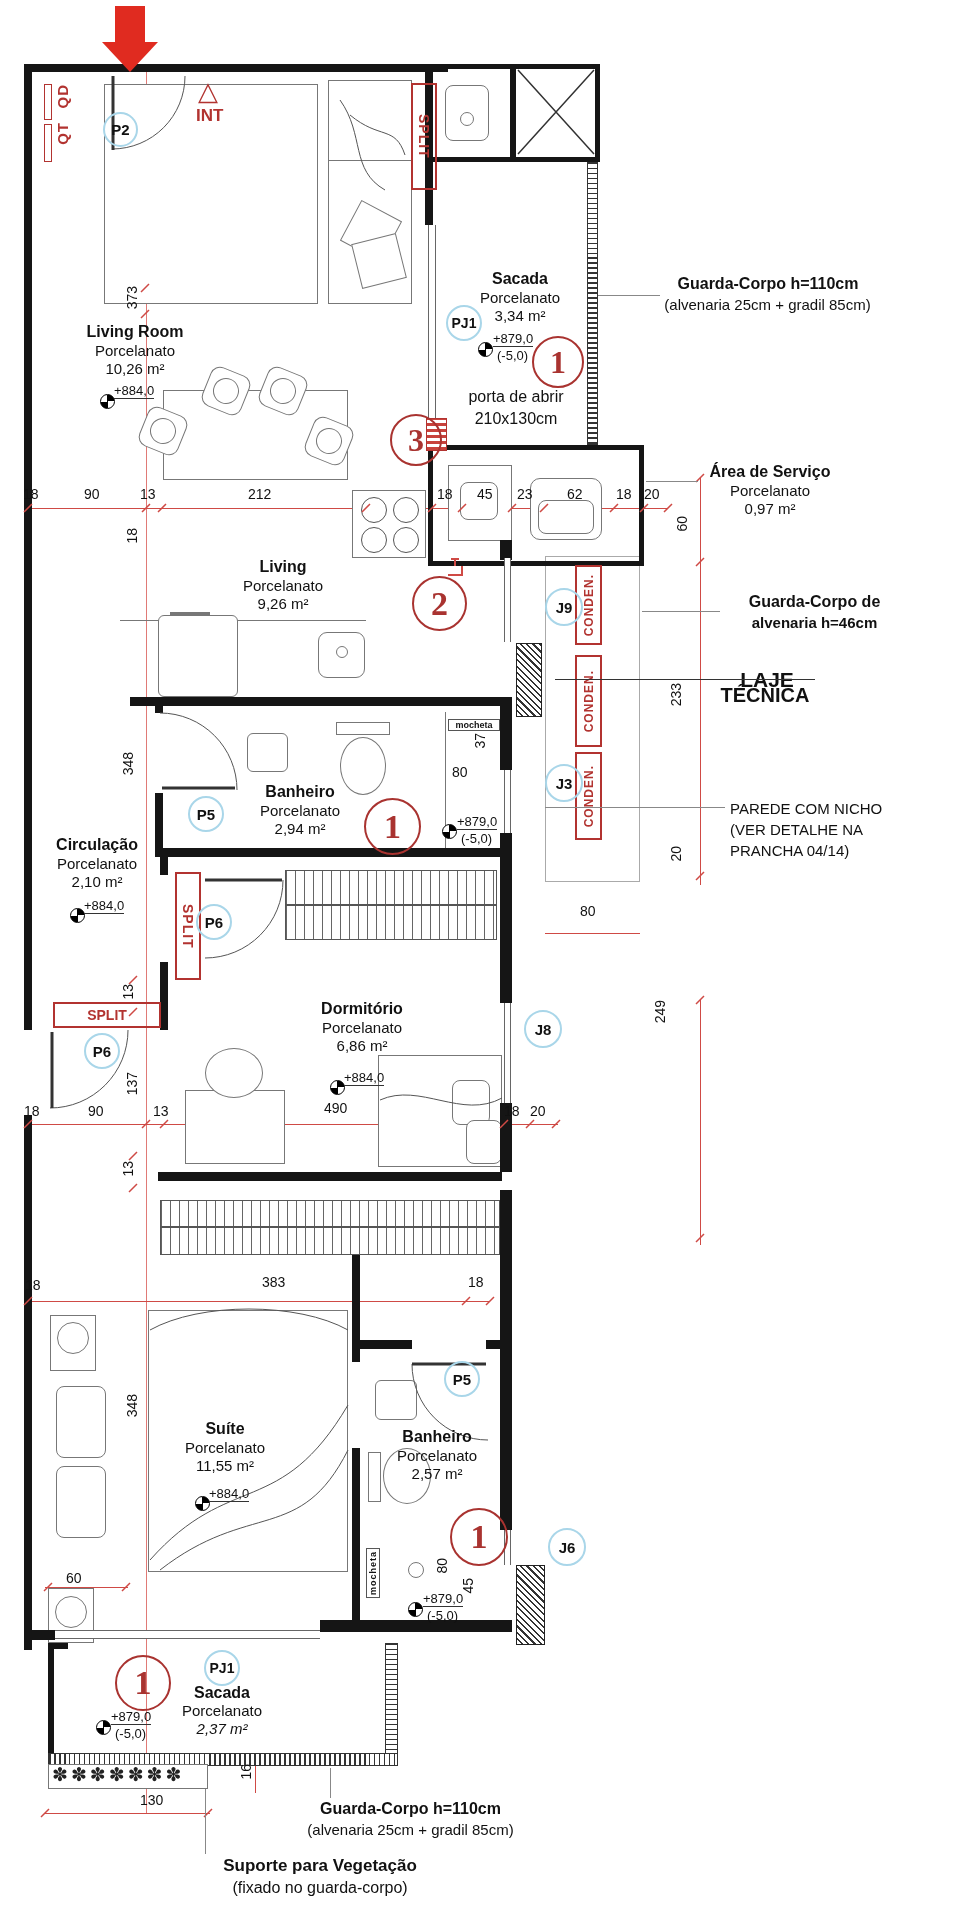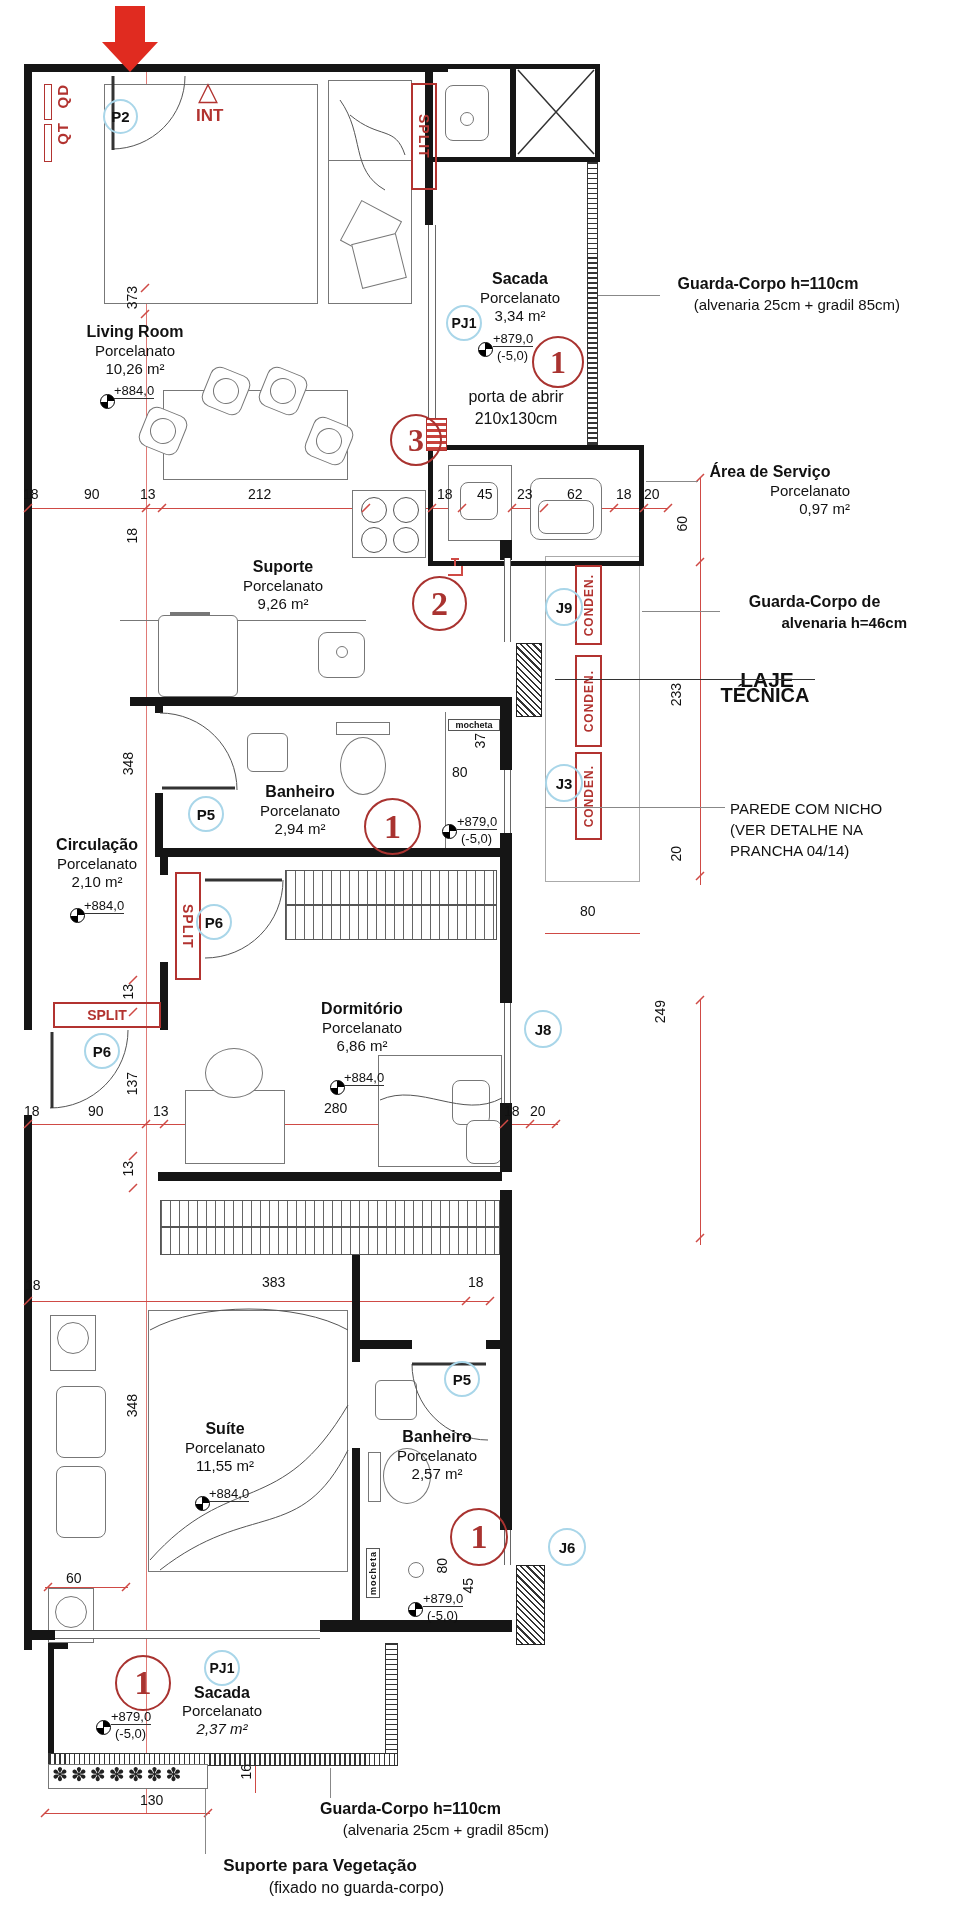--- a/index.html
+++ b/index.html
@@ -10,21 +10,21 @@
   .box{position:absolute;border:5px solid #151515;background:transparent;box-sizing:border-box;}
   .thin{position:absolute;border:1px solid #777;box-sizing:border-box;background:#fff;}
   .tline{position:absolute;background:#888;}
   .redline{position:absolute;background:#e07a76;}
   .dimline{position:absolute;background:#cf4a45;}
   .dim{position:absolute;font-size:14px;color:#111;white-space:nowrap;}
   .vdim{position:absolute;font-size:14px;color:#111;writing-mode:vertical-rl;transform:rotate(180deg);white-space:nowrap;}
   .rt{position:absolute;text-align:center;font-weight:bold;font-size:16px;line-height:18px;white-space:nowrap;}
   .rs{position:absolute;text-align:center;font-size:15px;line-height:17px;white-space:nowrap;}
   .bigb{position:absolute;font-weight:bold;font-size:16px;text-align:center;white-space:nowrap;}
-  .bign{position:absolute;font-size:15px;text-align:right;white-space:nowrap;}
+  .bign{position:absolute;font-size:15px;text-align:center;white-space:nowrap;}
   .balloon{position:absolute;border:2px solid #a93330;border-radius:50%;color:#a93330;
            display:flex;align-items:center;justify-content:center;
            font-family:"Liberation Serif",serif;font-weight:bold;background:transparent;}
   .bluecirc{position:absolute;border:2px solid #a9d6e9;border-radius:50%;color:#111;
             display:flex;align-items:center;justify-content:center;font-weight:bold;font-size:15px;background:transparent;}
   .redbox{position:absolute;border:2px solid #b23330;color:#b23330;font-weight:bold;box-sizing:border-box;
           display:flex;align-items:center;justify-content:center;background:transparent;}
   .vred{writing-mode:vertical-rl;letter-spacing:1px;}
   .vredup{writing-mode:vertical-rl;transform:rotate(180deg);letter-spacing:1px;}
   .hatch{position:absolute;border:1px solid #222;box-sizing:border-box;
@@ -243,21 +243,21 @@
 
   <div class="abs" style="left:426px;top:418px;width:21px;height:33px;border:1px solid #b23330;box-sizing:border-box;background:repeating-linear-gradient(0deg,#c8423c 0 3px,#fff 3px 6px);"></div>
 
   <div class="balloon" style="left:390px;top:414px;width:48px;height:48px;font-size:32px;">3</div>
   <div class="balloon" style="left:532px;top:336px;width:48px;height:48px;font-size:32px;">1</div>
   <div class="balloon" style="left:412px;top:576px;width:51px;height:51px;font-size:34px;">2</div>
   <div class="balloon" style="left:364px;top:798px;width:53px;height:53px;font-size:34px;">1</div>
   <div class="balloon" style="left:450px;top:1508px;width:54px;height:54px;font-size:34px;">1</div>
   <div class="balloon" style="left:115px;top:1655px;width:52px;height:52px;font-size:34px;">1</div>
 
-  <div class="bluecirc" style="left:103px;top:99px;width:31px;height:31px;">P2</div>
+  <div class="bluecirc" style="left:103px;top:112px;width:31px;height:31px;">P2</div>
   <div class="bluecirc" style="left:446px;top:305px;width:32px;height:32px;font-size:14px;">PJ1</div>
   <div class="bluecirc" style="left:188px;top:796px;width:32px;height:32px;">P5</div>
   <div class="bluecirc" style="left:196px;top:904px;width:32px;height:32px;">P6</div>
   <div class="bluecirc" style="left:84px;top:1033px;width:32px;height:32px;">P6</div>
   <div class="bluecirc" style="left:545px;top:588px;width:34px;height:34px;">J9</div>
   <div class="bluecirc" style="left:545px;top:764px;width:34px;height:34px;">J3</div>
   <div class="bluecirc" style="left:524px;top:1010px;width:34px;height:34px;">J8</div>
   <div class="bluecirc" style="left:548px;top:1528px;width:34px;height:34px;">J6</div>
   <div class="bluecirc" style="left:444px;top:1361px;width:32px;height:32px;">P5</div>
   <div class="bluecirc" style="left:204px;top:1650px;width:32px;height:32px;font-size:14px;">PJ1</div>
@@ -279,21 +279,21 @@
 
   <div class="tline" style="left:598px;top:295px;width:62px;height:1px;"></div>
   <div class="bigb" style="left:648px;top:275px;width:240px;">Guarda-Corpo h=110cm</div>
   <div class="bign" style="left:635px;top:296px;width:265px;">(alvenaria 25cm + gradil 85cm)</div>
 
   <div class="tline" style="left:646px;top:481px;width:52px;height:1px;"></div>
   <div class="bigb" style="left:690px;top:463px;width:160px;">Área de Serviço</div>
   <div class="bign" style="left:690px;top:482px;width:160px;">Porcelanato</div>
   <div class="bign" style="left:690px;top:500px;width:160px;">0,97 m²</div>
 
-  <div class="rt" style="left:225px;top:558px;width:116px;">Suporte</div>
+  <div class="rt" style="left:225px;top:558px;width:116px;">Living</div>
   <div class="rs" style="left:225px;top:577px;width:116px;">Porcelanato</div>
   <div class="rs" style="left:225px;top:595px;width:116px;">9,26 m²</div>
 
   <div class="tline" style="left:642px;top:611px;width:78px;height:1px;"></div>
   <div class="bigb" style="left:722px;top:593px;width:185px;">Guarda-Corpo de</div>
   <div class="bign" style="left:722px;top:614px;width:185px;font-weight:bold;">alvenaria h=46cm</div>
 
   <div class="bigb" style="left:712px;top:668px;width:110px;font-size:21px;">LAJE</div>
   <div class="tline" style="left:555px;top:679px;width:260px;height:1px;background:#333;"></div>
   <div class="bigb" style="left:700px;top:684px;width:130px;font-size:20px;">TÉCNICA</div>
@@ -361,21 +361,21 @@
   <div class="dim" style="left:477px;top:486px;">45</div>
   <div class="dim" style="left:517px;top:486px;">23</div>
   <div class="dim" style="left:567px;top:486px;">62</div>
   <div class="dim" style="left:616px;top:486px;">18</div>
   <div class="dim" style="left:644px;top:486px;">20</div>
   <div class="vdim" style="left:124px;top:528px;">18</div>
 
   <div class="dim" style="left:24px;top:1103px;">18</div>
   <div class="dim" style="left:88px;top:1103px;">90</div>
   <div class="dim" style="left:153px;top:1103px;">13</div>
-  <div class="dim" style="left:324px;top:1100px;">280</div>
+  <div class="dim" style="left:324px;top:1100px;">490</div>
   <div class="dim" style="left:504px;top:1103px;">18</div>
   <div class="dim" style="left:530px;top:1103px;">20</div>
 
   <div class="dim" style="left:25px;top:1277px;">18</div>
   <div class="dim" style="left:262px;top:1274px;">383</div>
   <div class="dim" style="left:468px;top:1274px;">18</div>
 
   <div class="vdim" style="left:124px;top:286px;">373</div>
   <div class="vdim" style="left:120px;top:752px;">348</div>
   <div class="vdim" style="left:120px;top:984px;">13</div>

